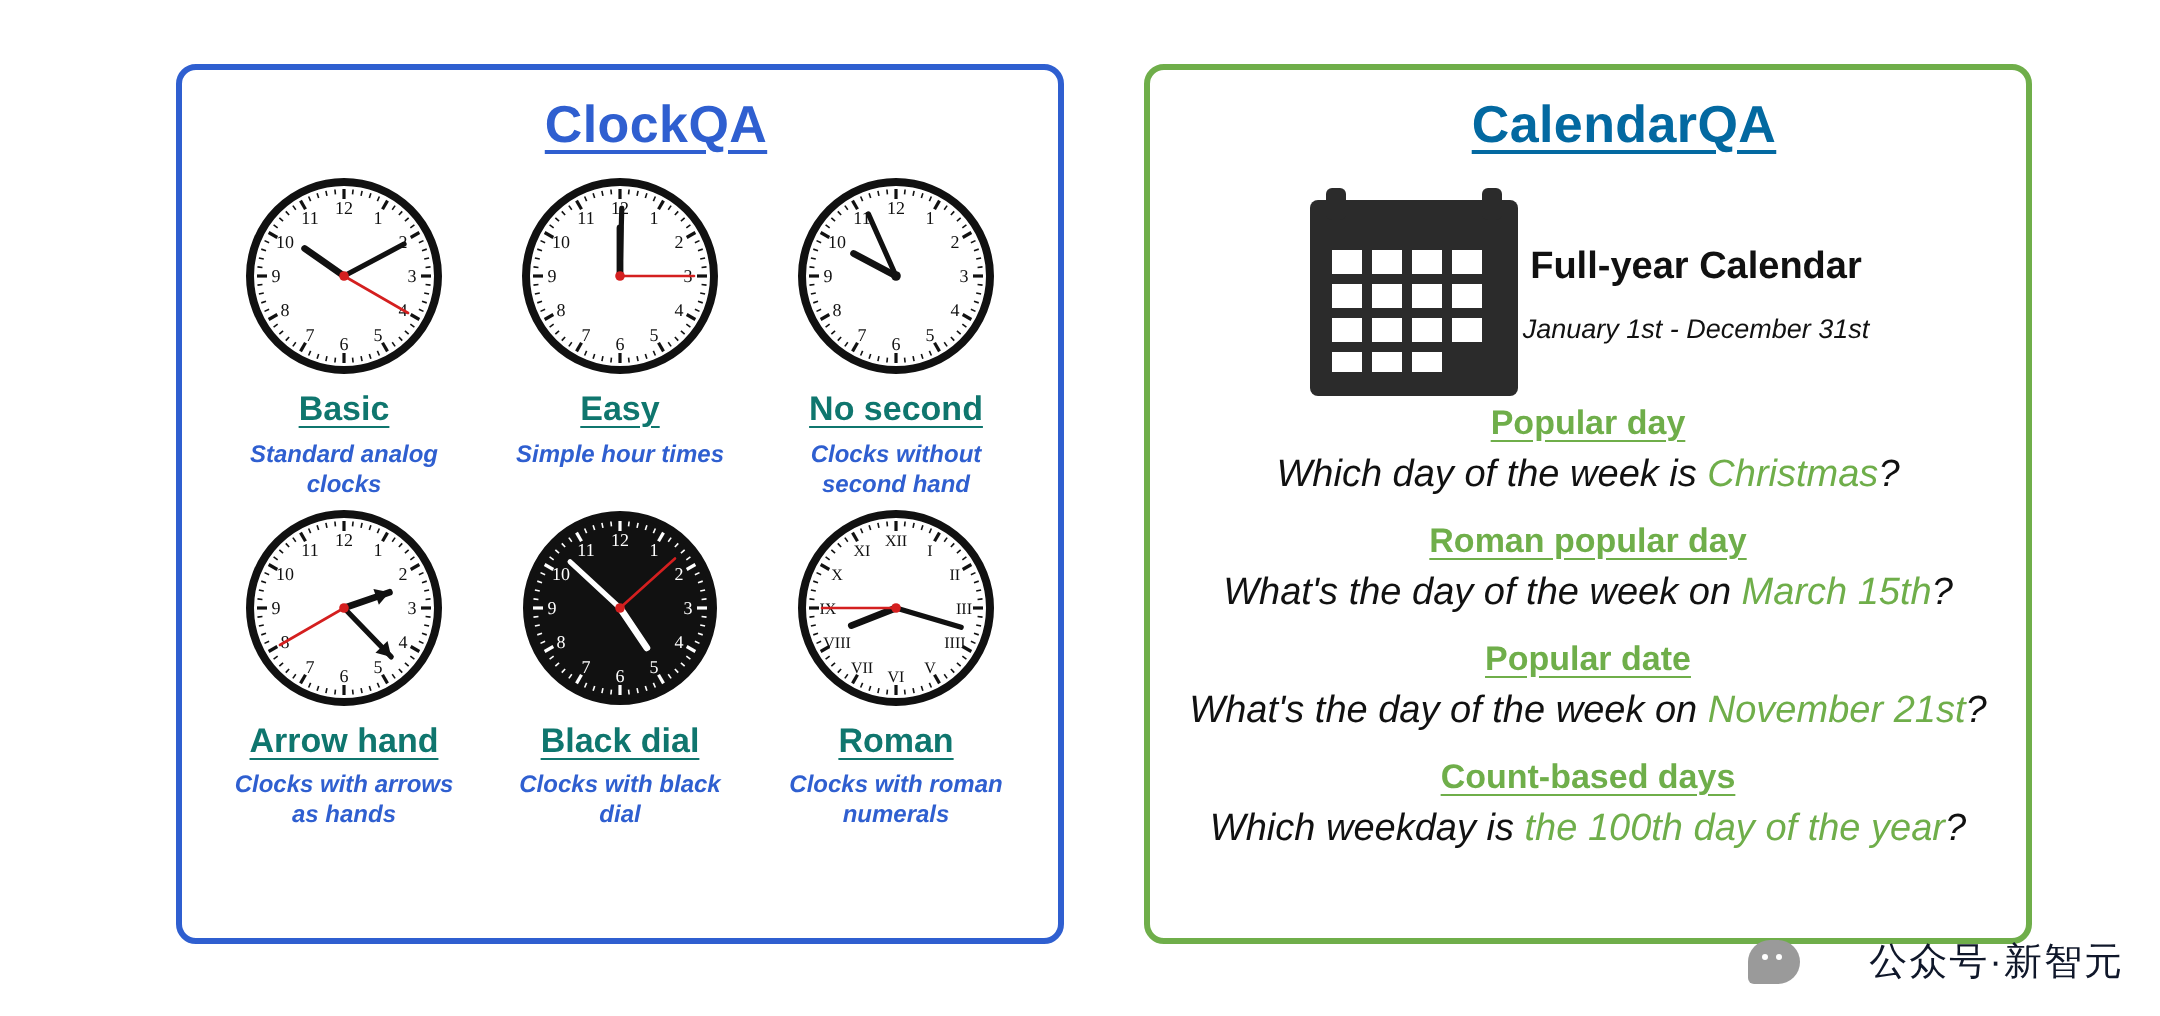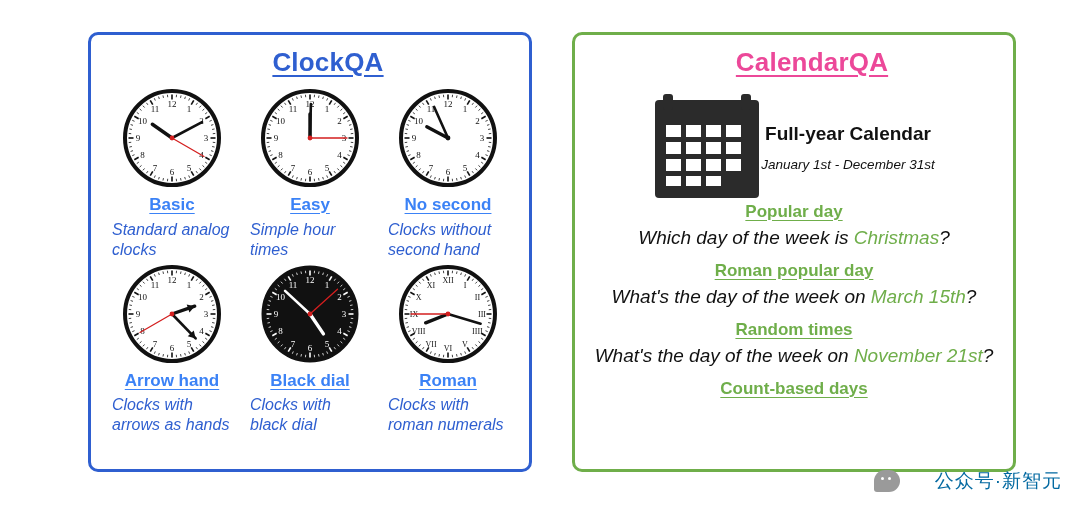--- a/index.html
+++ b/index.html
@@ -44,21 +44,21 @@
     margin-top: 12px;
     letter-spacing: .2px;
     padding-left: 36px;
   }
   #clock-title {
     color: #2f5fd0;
     text-decoration: underline;
     text-underline-offset: 4px;
   }
   #calendar-title {
-    color: #ec4899;
+    color: #0369a1;
     text-decoration: underline;
     text-underline-offset: 4px;
   }
 
   
   .clock-grid {
     display: grid;
     grid-template-columns: repeat(3, 1fr);
     grid-template-rows: repeat(2, 1fr);
     padding: 8px 12px 0 12px;
@@ -71,34 +71,35 @@
   }
   .clock-face-wrap {
     width: 104px;
     height: 104px;
     position: relative;
   }
   .clock-label {
     margin-top: 6px;
     font-size: 17px;
     font-weight: bold;
-    color: #3b82f6;
+    color: #0f766e;
     text-decoration: underline;
     text-underline-offset: 3px;
     text-align: center;
     line-height: 1.1;
   }
   .clock-desc {
     margin-top: 5px;
-    font-size: 16px;
+    font-size: 12px;
     font-style: italic;
     color: #2f5fd0;
-    text-align: left;
+    text-align: center;
     line-height: 1.25;
     max-width: 120px;
+    font-weight: bold;
   }
 
   
   .cal-top {
     display: flex;
     align-items: center;
     justify-content: center;
     margin-top: 14px;
   }
   .cal-icon {
@@ -169,21 +170,21 @@
     width: 3px;
     height: 3px;
     background: #fff;
     border-radius: 50%;
     top: 7px;
   }
   #watermark .wechat-badge::before { left: 7px; }
   #watermark .wechat-badge::after  { left: 14px; }
   #watermark .wm-text {
     font-size: 19px;
-    color: #0369a1;
+    color: #0f172a;
     letter-spacing: 1px;
     margin-left: 27px;
   }
 </style>
 </head>
 <body>
 
 <div class="panel" id="clock-panel">
   <div class="panel-title" id="clock-title">ClockQA</div>
   <div class="clock-grid" id="clock-grid">
@@ -764,25 +765,26 @@
   <div class="qa-list" id="qa-list">
       <div class="qa-item">
         <div class="qa-cat">Popular day</div>
         <div class="qa-q"><span>Which day of the week is </span><span class="hl">Christmas</span><span>?</span></div>
       </div>
       <div class="qa-item">
         <div class="qa-cat">Roman popular day</div>
         <div class="qa-q"><span>What's the day of the week on </span><span class="hl">March 15th</span><span>?</span></div>
       </div>
       <div class="qa-item">
-        <div class="qa-cat">Random times</div>
+        <div class="qa-cat">Popular date</div>
         <div class="qa-q"><span>What's the day of the week on </span><span class="hl">November 21st</span><span>?</span></div>
       </div>
       <div class="qa-item">
         <div class="qa-cat">Count-based days</div>
+        <div class="qa-q"><span>Which weekday is </span><span class="hl">the 100th day of the year</span><span>?</span></div>
       </div>
     </div>
 </div>
 
 <div id="watermark">
   <div class="wechat-badge"></div>
   <div class="wm-text">公众号·新智元</div>
 </div>
 
 </body></html>

